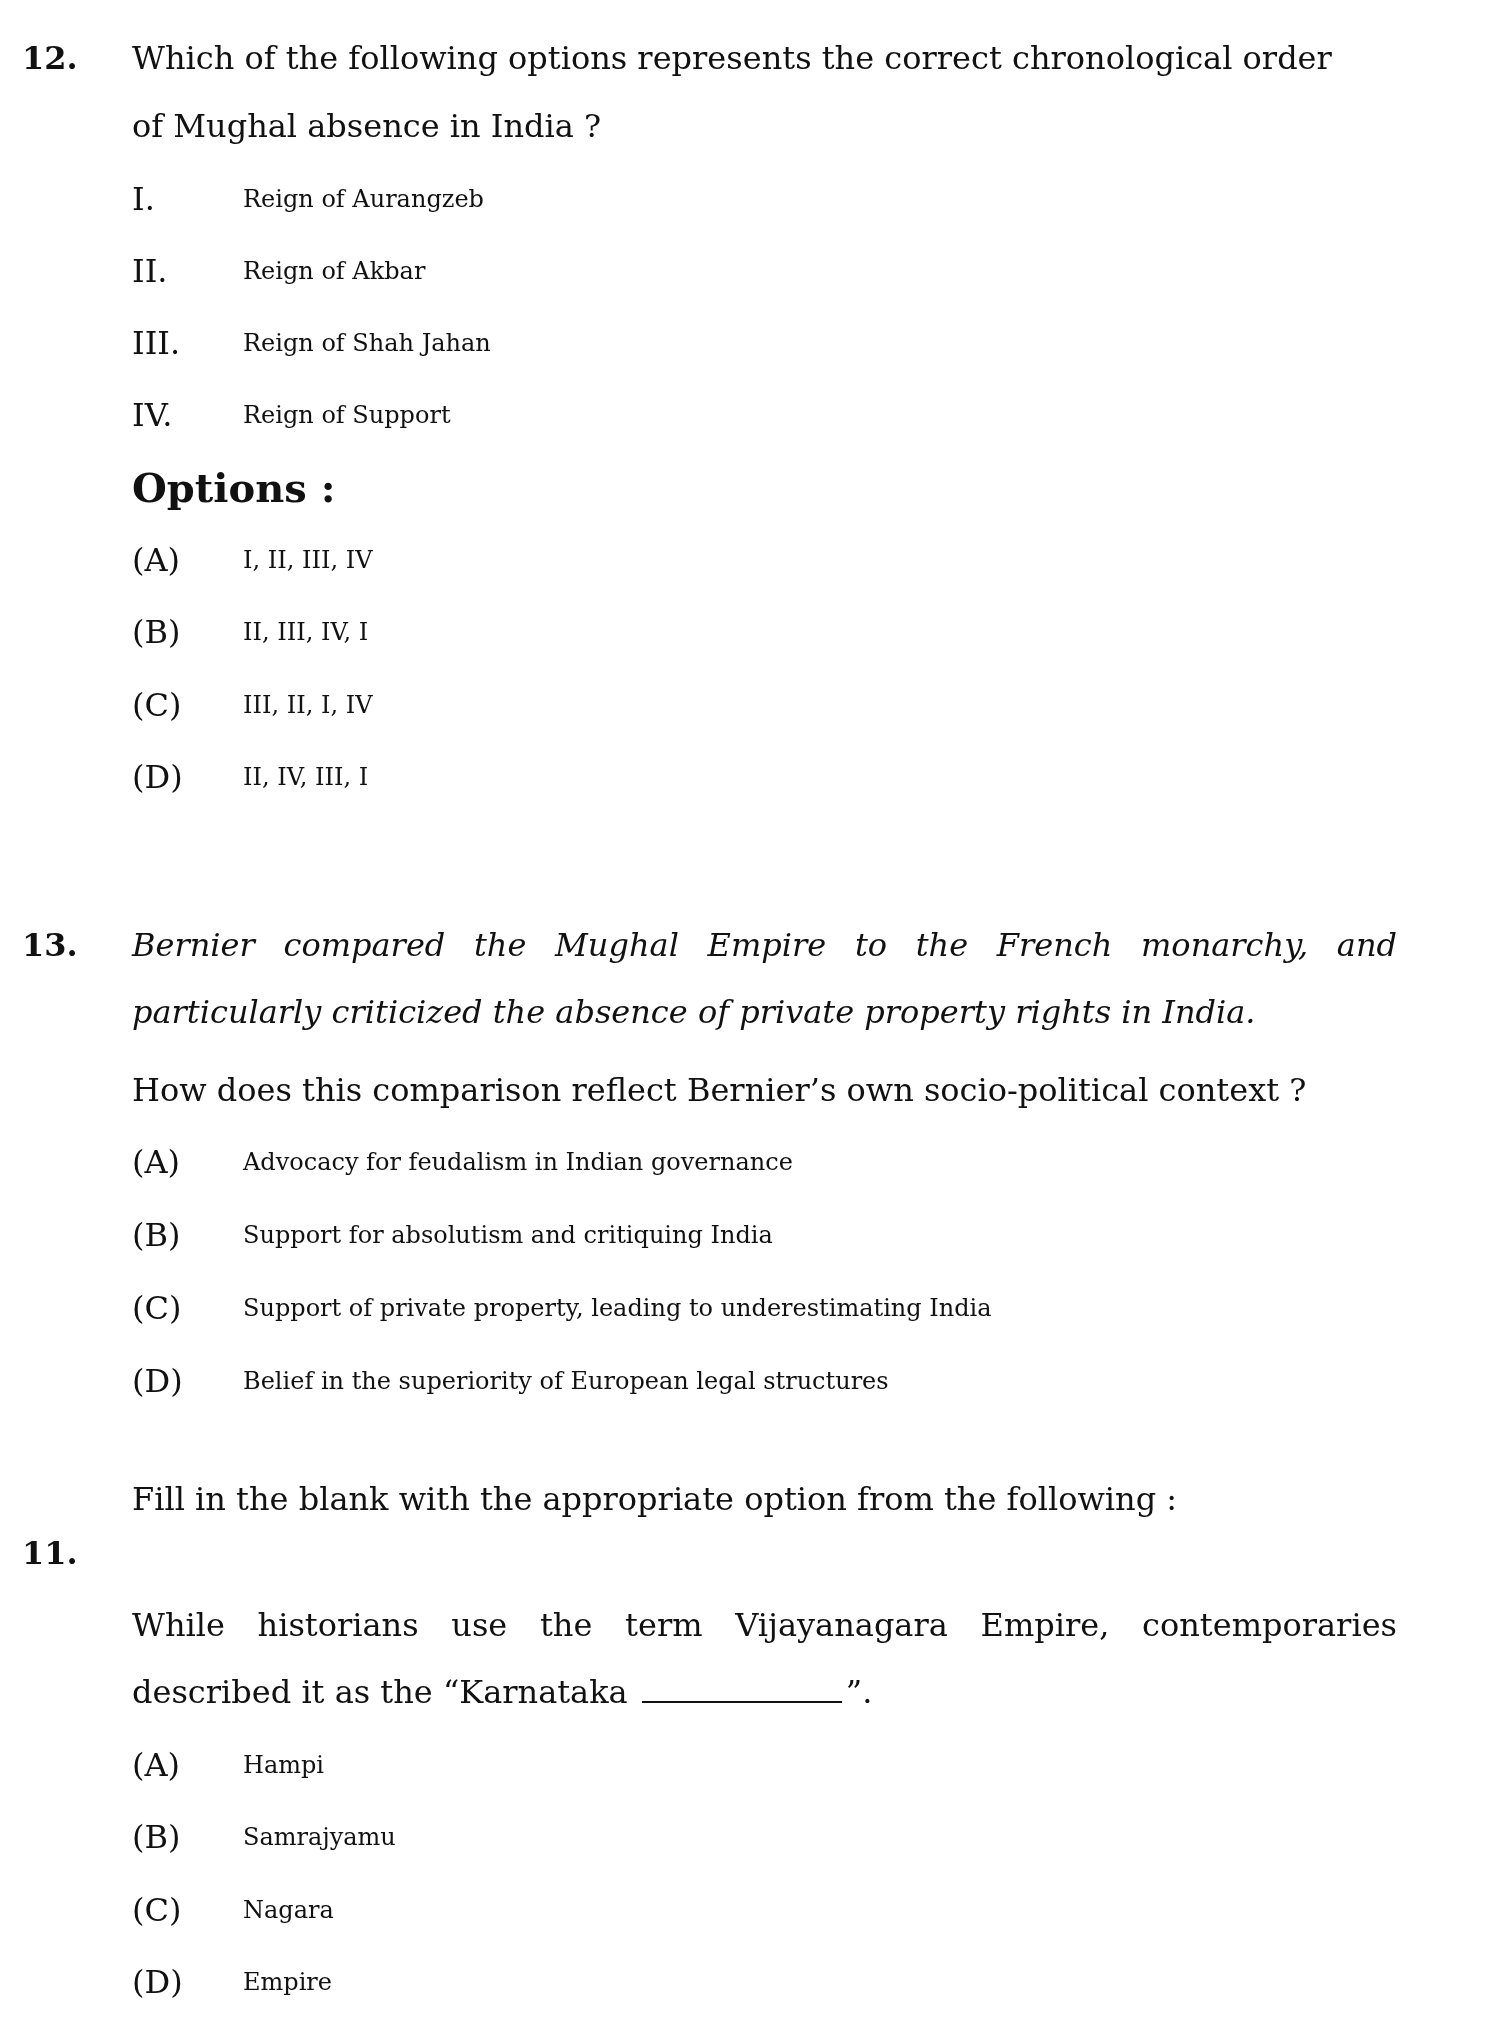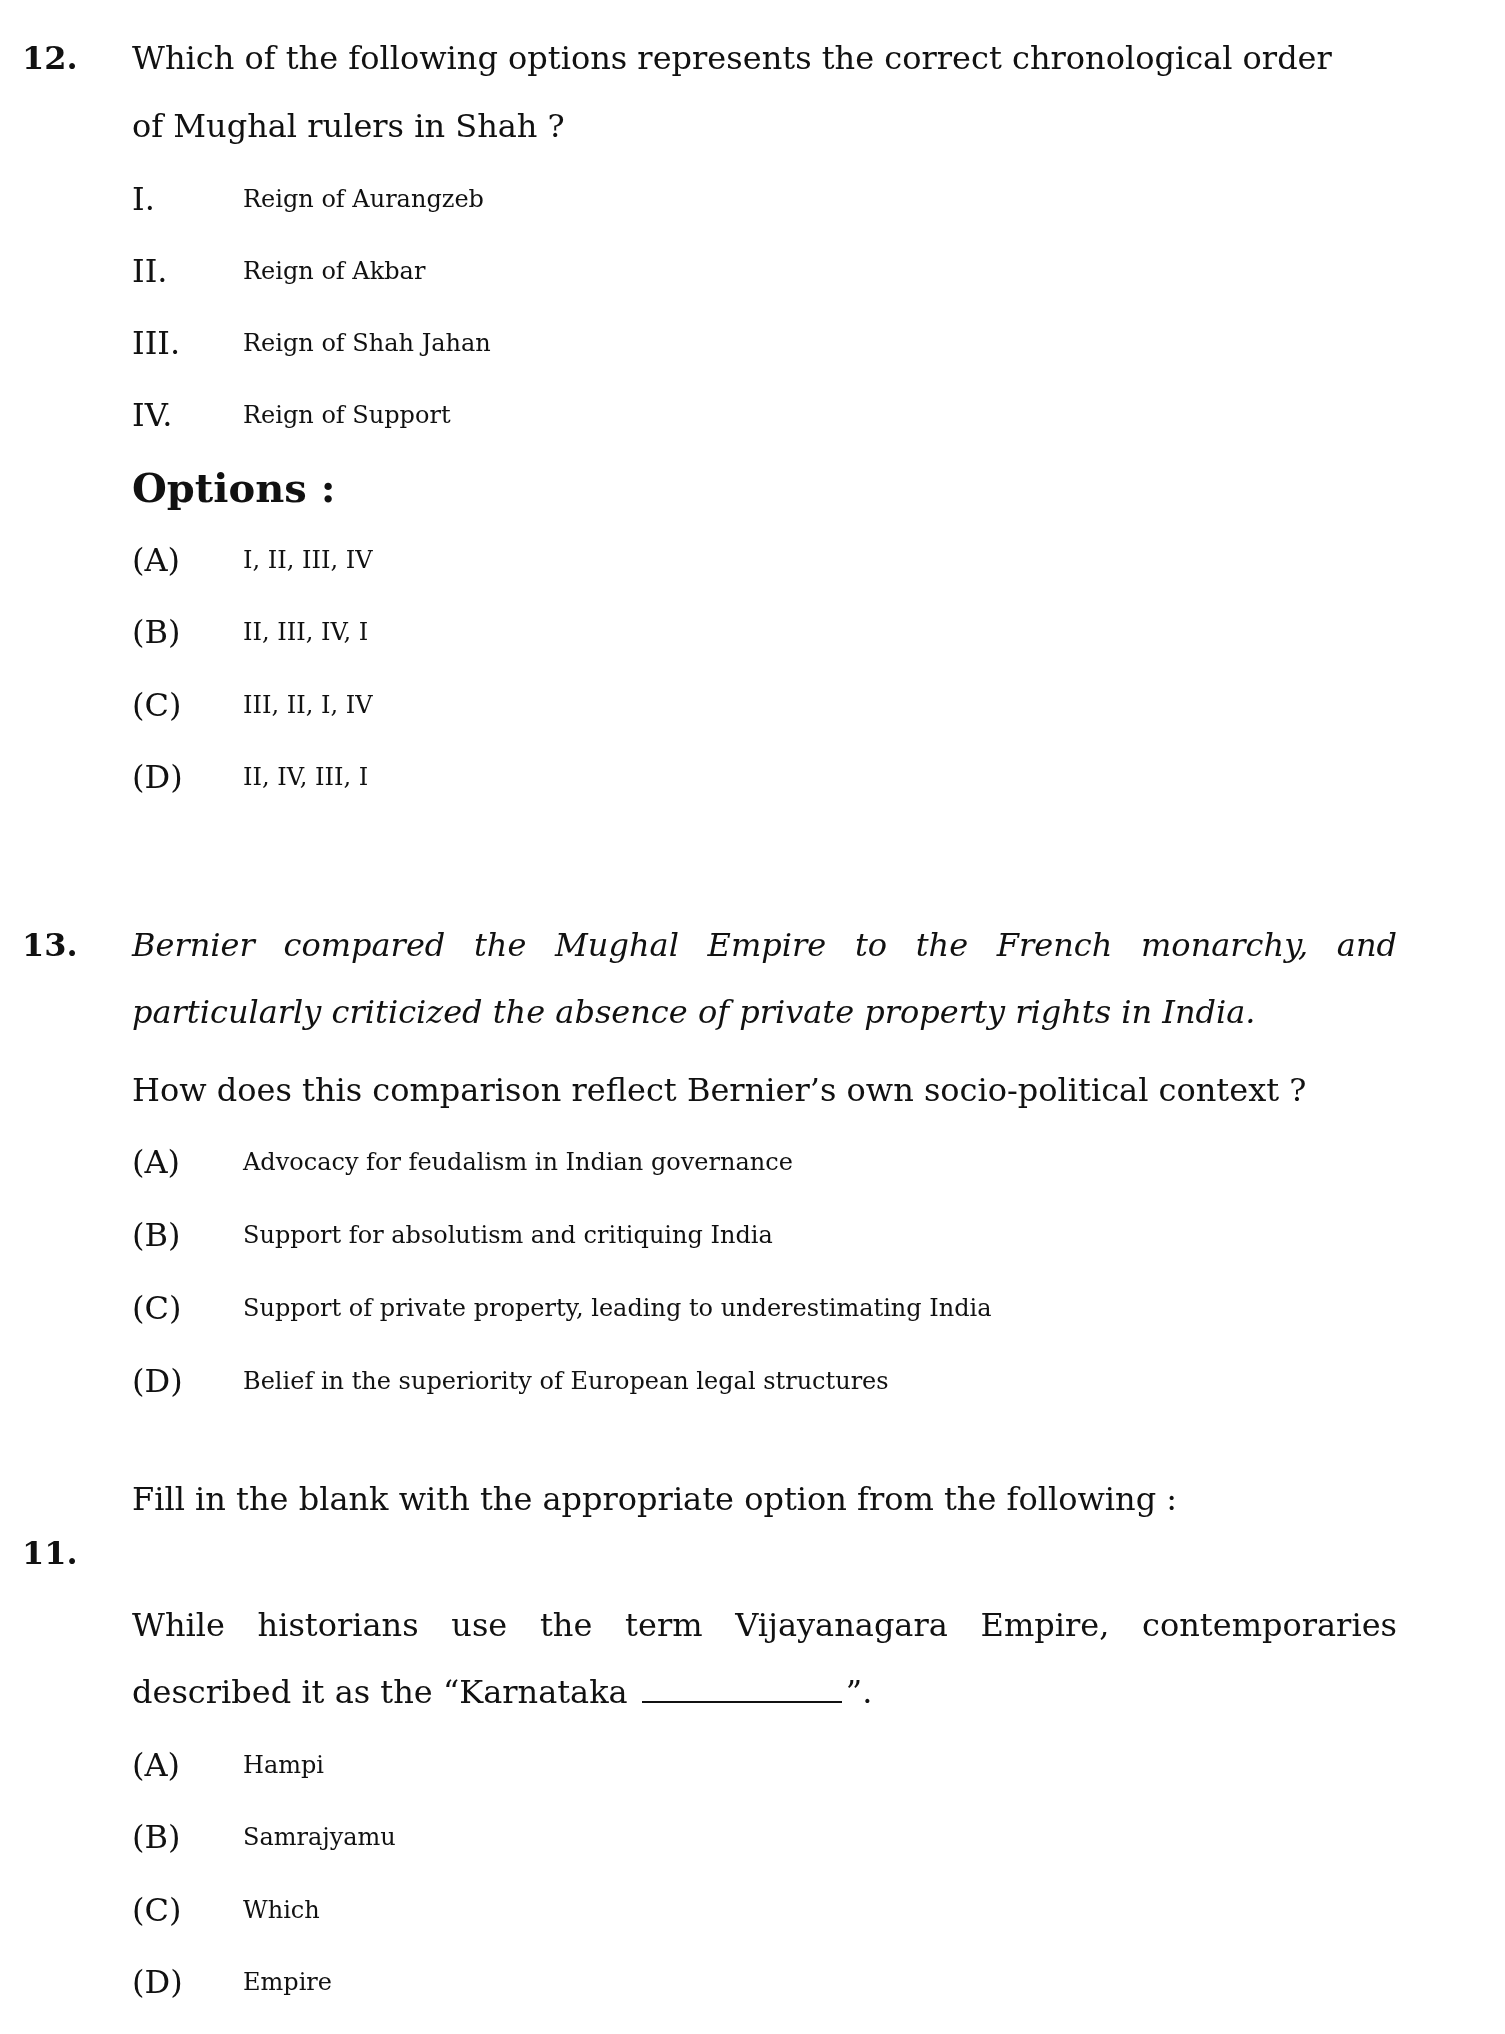--- a/index.html
+++ b/index.html
@@ -80,21 +80,21 @@
     .option-row { cursor: pointer; }
   </style>
 </head>
 <body>
 
 <div class="page">
 
   <section>
     <div class="qnum" style="top:58px">12.</div>
     <div class="line stem" style="top:58px">Which of the following options represents the correct chronological order</div>
-    <div class="line stem" style="top:126px">of Mughal rulers in Shah ?</div>
+    <div class="line stem" style="top:126px">of Mughal absence in India ?</div>
 
     <div>
       <div>
         <span class="label" style="top:199px">I.</span>
         <span class="opt-text" style="top:199px">Reign of Aurangzeb</span>
       </div>
       <div>
         <span class="label" style="top:271px">II.</span>
         <span class="opt-text" style="top:271px">Reign of Akbar</span>
       </div>
@@ -169,21 +169,21 @@
       <div class="option-row">
         <span class="label" style="top:1765px">(A)</span>
         <span class="opt-text" style="top:1765px">Hampi</span>
       </div>
       <div class="option-row">
         <span class="label" style="top:1837px">(B)</span>
         <span class="opt-text" style="top:1837px">Samrajyamu</span>
       </div>
       <div class="option-row">
         <span class="label" style="top:1910px">(C)</span>
-        <span class="opt-text" style="top:1910px">Which</span>
+        <span class="opt-text" style="top:1910px">Nagara</span>
       </div>
       <div class="option-row">
         <span class="label" style="top:1982px">(D)</span>
         <span class="opt-text" style="top:1982px">Empire</span>
       </div>
     </div>
   </section>
 
 </div>
 

